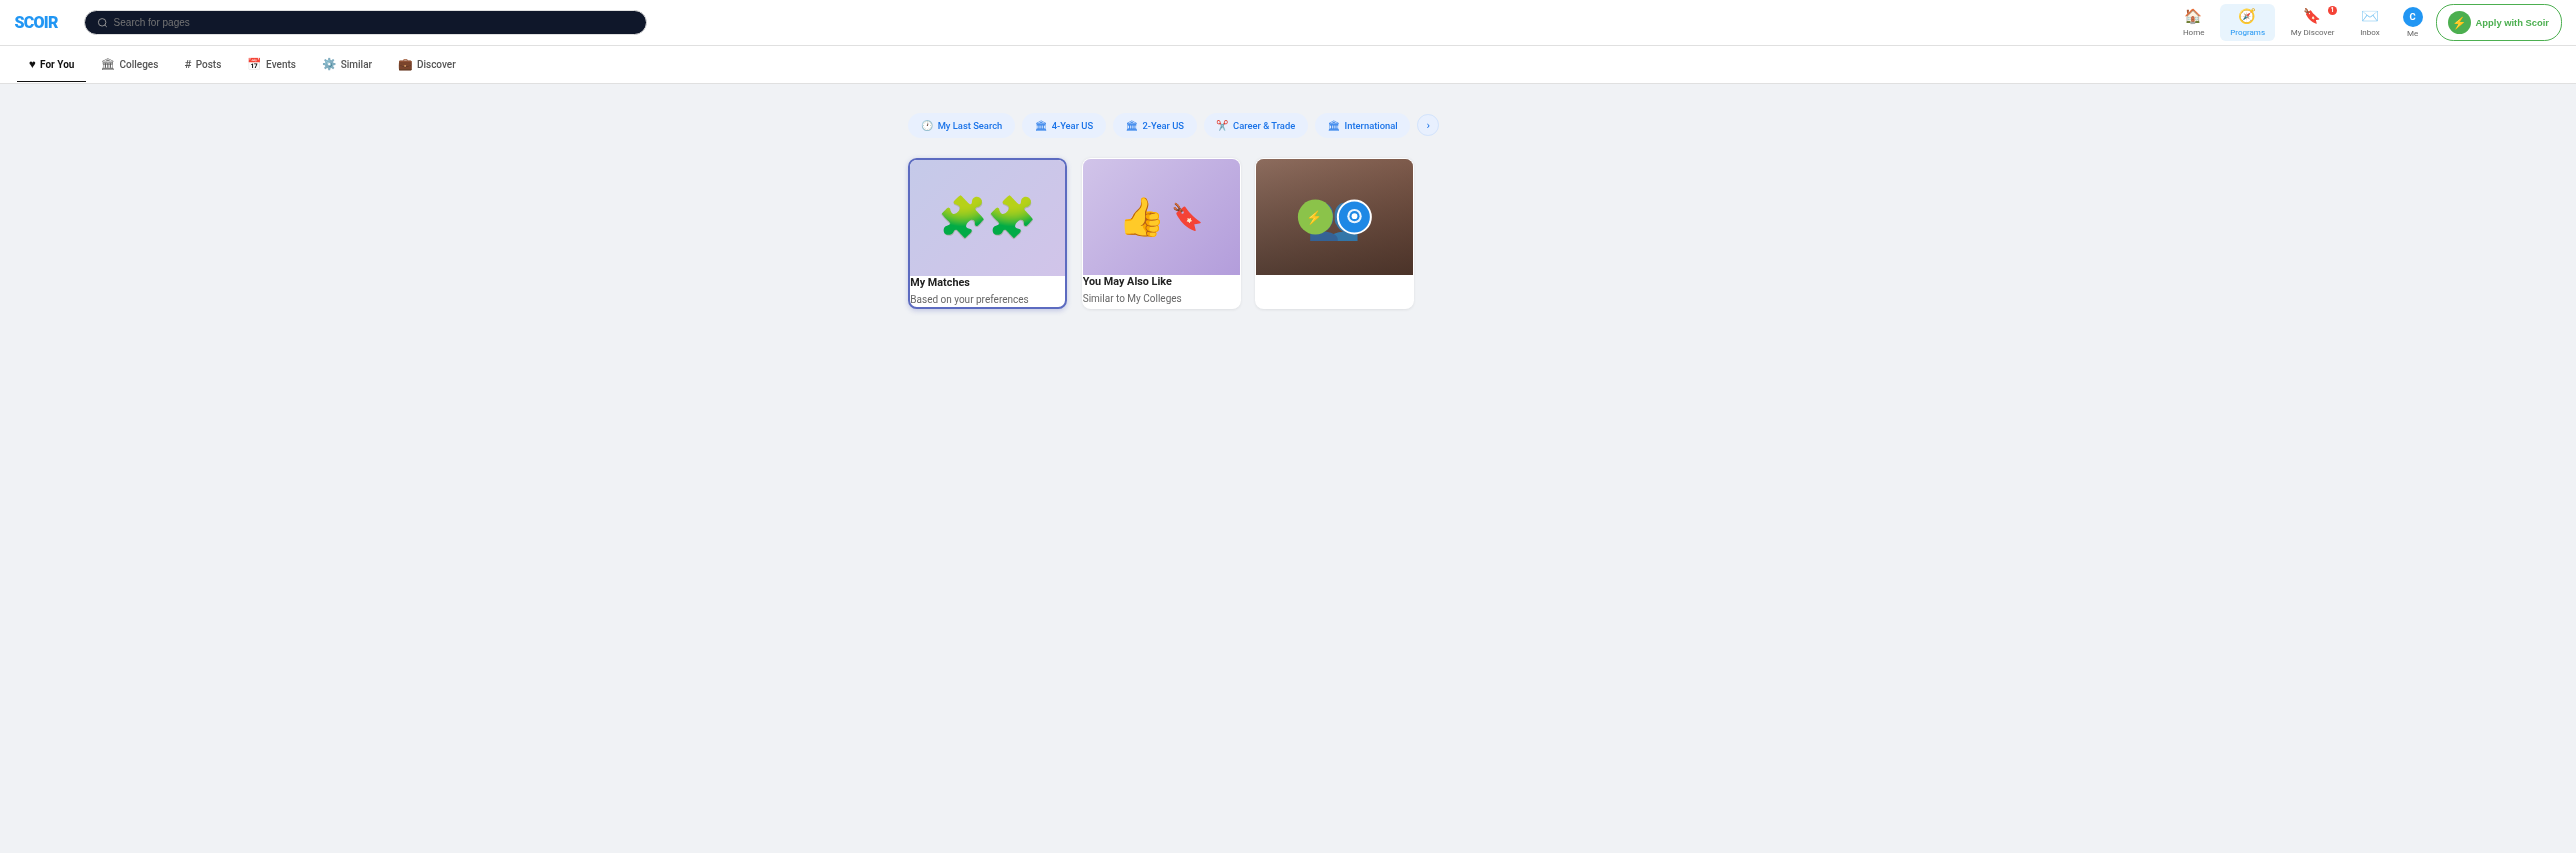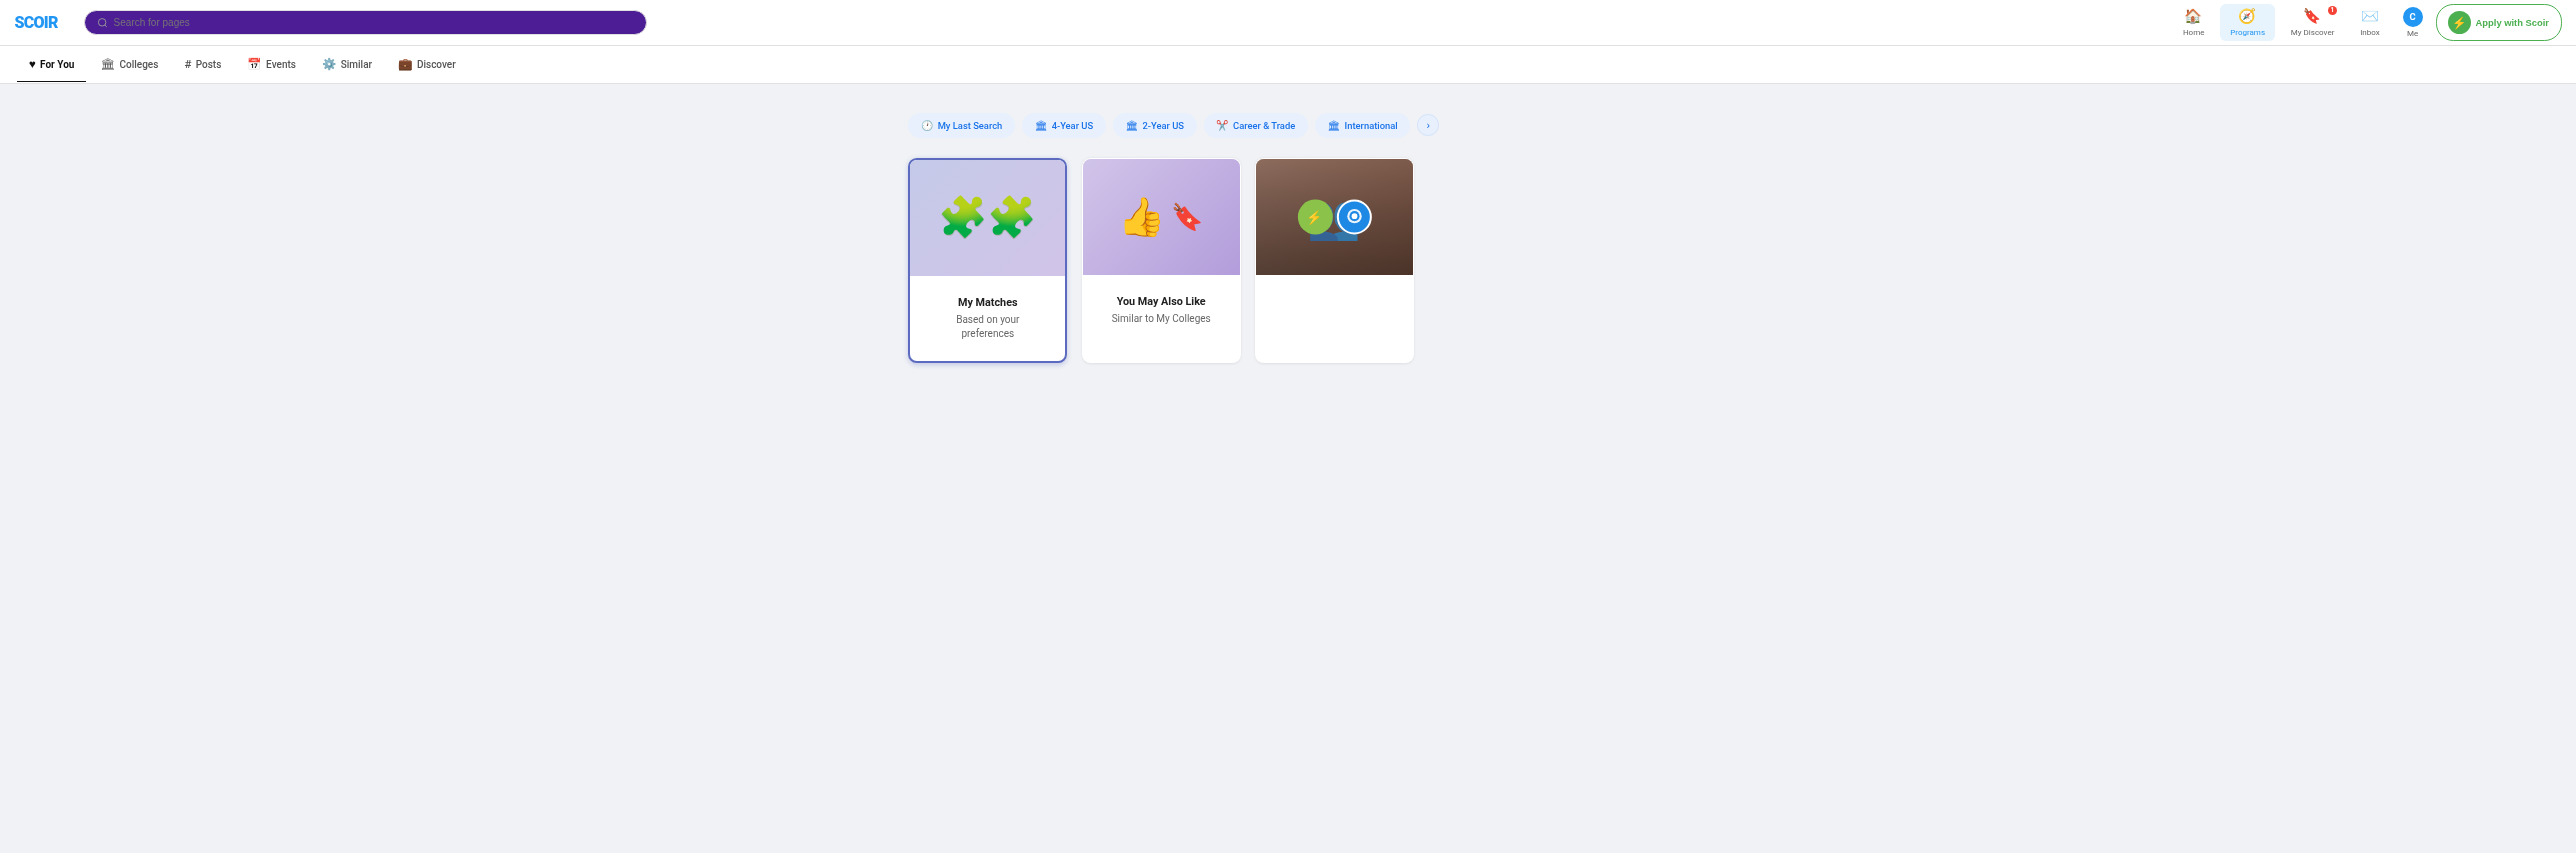--- a/index.html
+++ b/index.html
@@ -23,21 +23,21 @@
       font-weight: 900;
       color: #2196f3;
       letter-spacing: -0.7px;
       white-space: nowrap;
       min-width: 58px;
     }
     .search-bar {
       flex: 1;
       display: flex;
       align-items: center;
-      background: #4c1d95;
+      background: #0f172a;
       border: 0.7px solid #e0e0e0;
       border-radius: 17.3px;
       padding: 5.8px 11.6px;
       gap: 5.8px;
       max-width: 563px;
     }
     .search-bar input {
       border: none;
       background: transparent;
       outline: none;
@@ -215,21 +215,21 @@
     .card-image {
       height: 116px;
       display: flex;
       align-items: center;
       justify-content: center;
       position: relative;
       overflow: hidden;
     }
     .card-image.purple-bg { background: linear-gradient(135deg, #c5cae9, #d1c4e9); }
     .card-image.lavender-bg { background: linear-gradient(135deg, #d1c4e9, #b39ddb); }
-    .card-body { padding: 20px; text-align: center; }
+    .card-body { padding: 0; }
     .card-title {
       font-size: 10.8px;
       font-weight: 700;
       color: #222;
       margin-bottom: 4.3px;
     }
     .card-desc {
       font-size: 10px;
       color: #666;
       line-height: 1.4;

